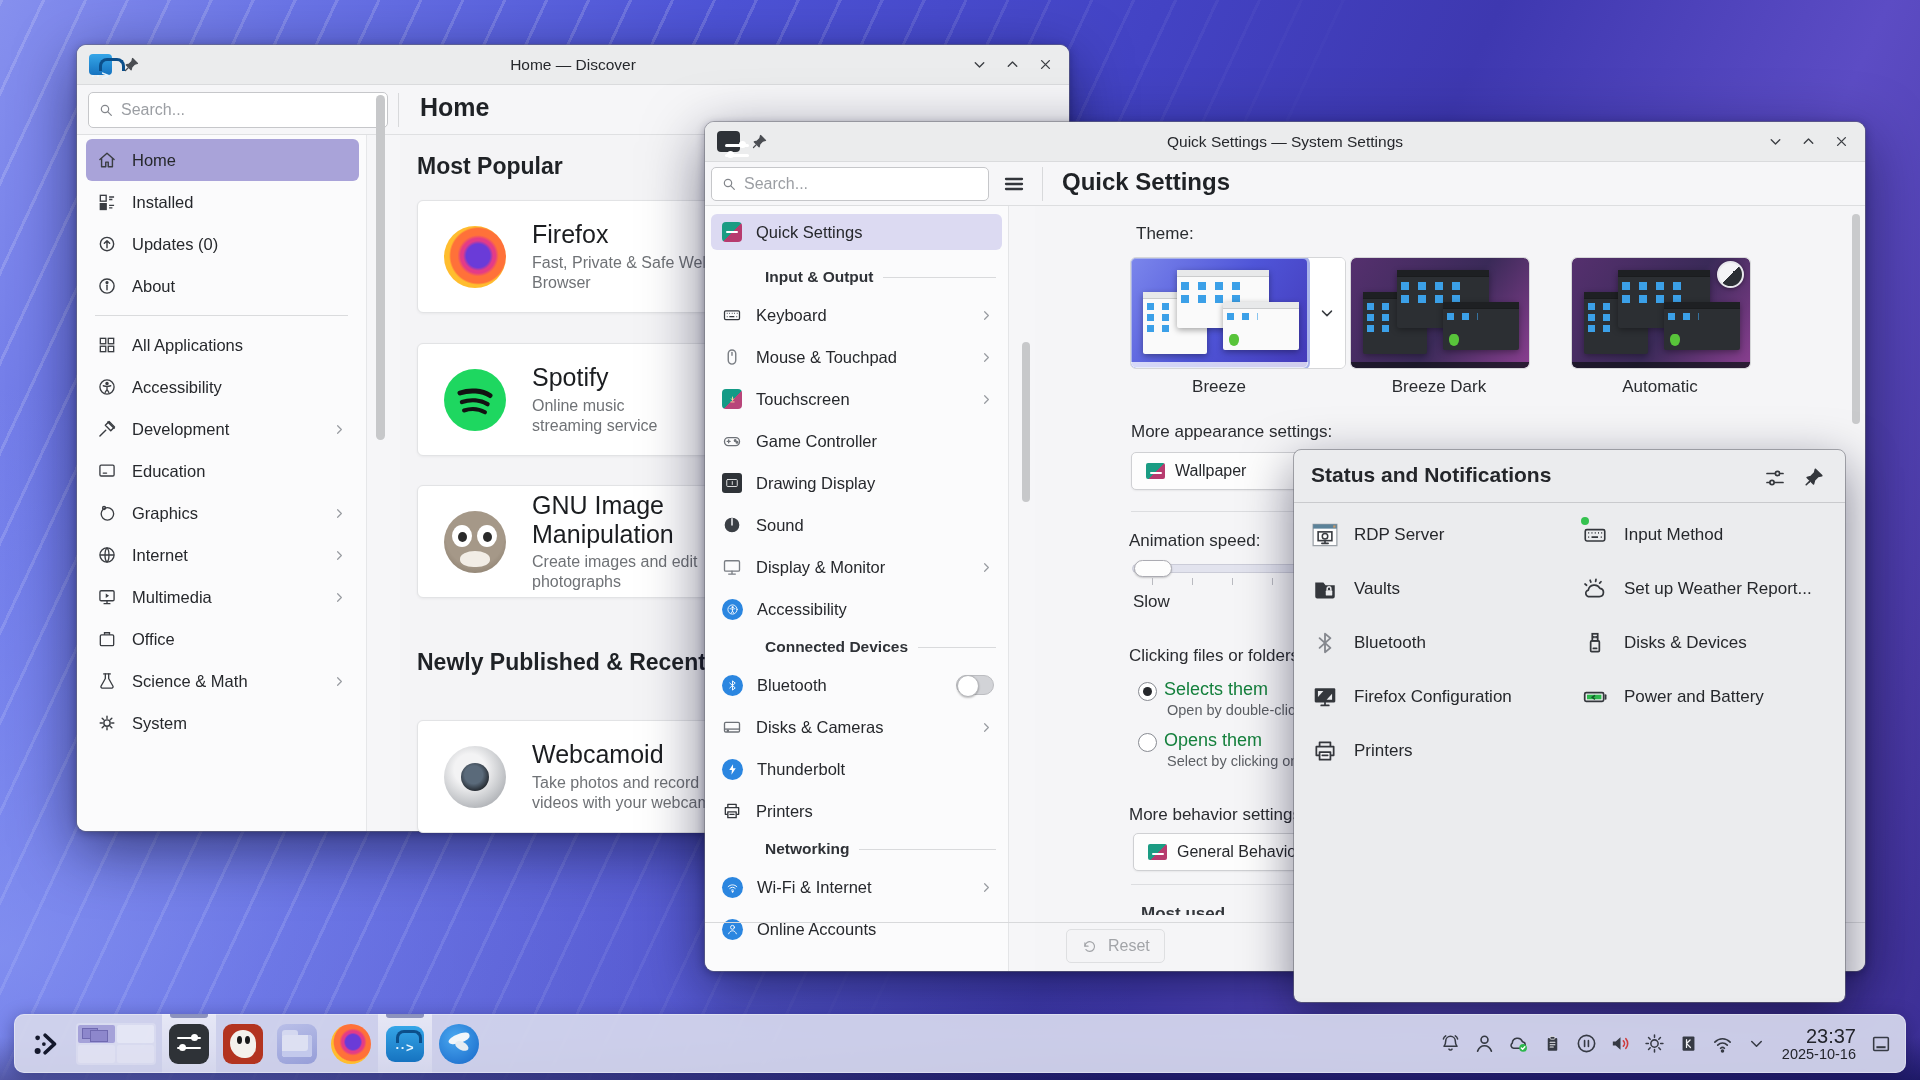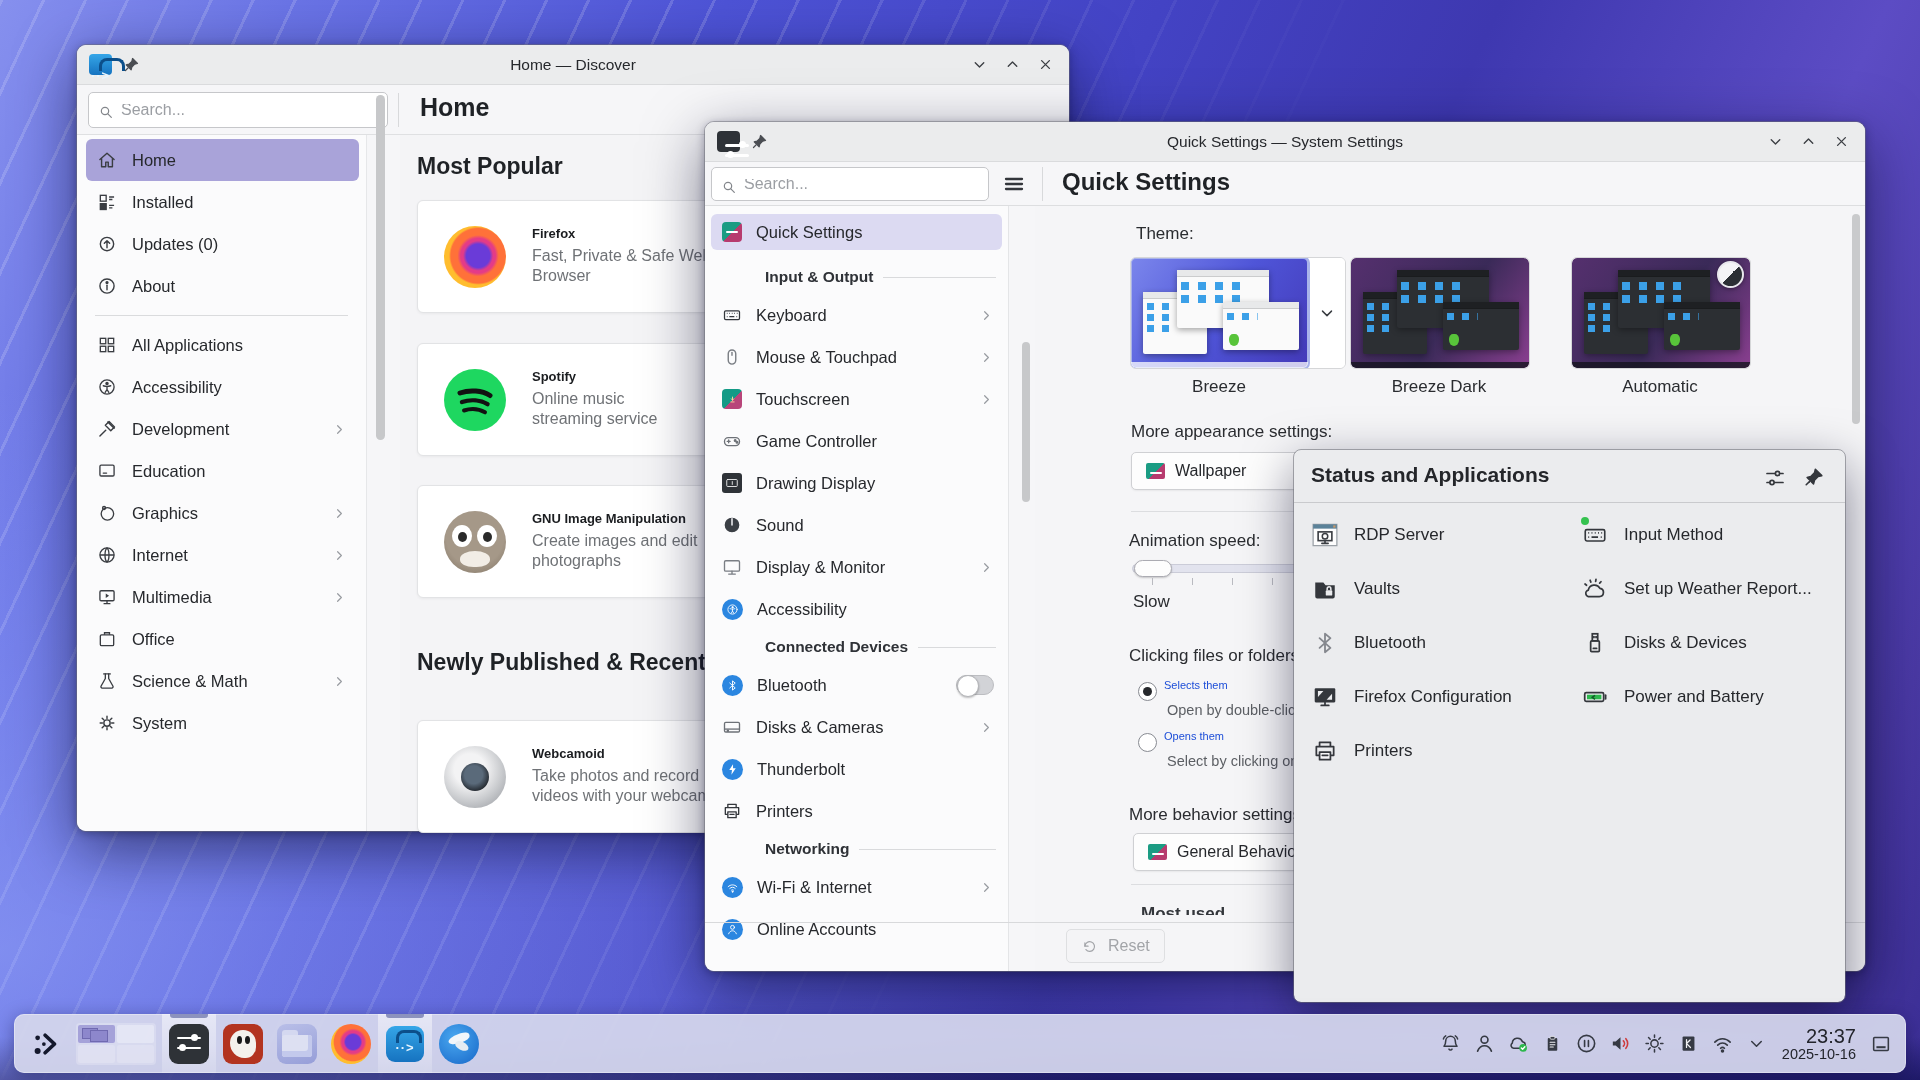--- a/index.html
+++ b/index.html
@@ -22,21 +22,21 @@
   .tbar { position:absolute; left:0; top:0; right:0; height:40px; background:#ebeced;
     border-bottom:1px solid #dadbdd; border-radius:9px 9px 0 0; display:flex; align-items:center; padding:0 12px; }
   .tbar .ttl { position:absolute; left:120px; right:120px; text-align:center; font-size:15.5px; color:#26282c; }
   .appicon { width:23px; height:21px; border-radius:4px; position:relative; flex:none; }
   .pinbtn { margin-left:11px; color:#4a4d52; display:flex; }
   .wbtns { margin-left:auto; display:flex; gap:9px; color:#3c3f44; position:relative; z-index:2;}
   .wbtn { width:24px; height:24px; display:flex; align-items:center; justify-content:center; }
   .wbtn svg { width:17px; height:17px; }
 
   .searchbox { position:absolute; background:#fff; border:1px solid #c6c7ca; border-radius:5px;
-    display:flex; padding:11px 9px; gap:7px; color:#83868b; }
+    display:flex; align-items:center; padding:11px 9px; gap:7px; color:#83868b; }
   .searchbox input { border:none; outline:none; background:transparent; font-size:16px; width:100%;
     font-family:inherit; color:#26282c; }
   .searchbox input::placeholder { color:#9b9ea3; }
 
   
   #discover { left:77px; top:45px; width:992px; height:786px; }
   #d-head { position:absolute; top:40px; left:0; right:0; height:50px; border-bottom:1px solid #dfe0e2; }
   #d-search { left:11px; top:7px; width:300px; height:36px; }
   #d-hsep { position:absolute; left:321px; top:8px; width:1px; height:34px; background:#d8d9db; }
   #d-title { position:absolute; left:343px; top:8px; font-size:25px; font-weight:600; color:#1f2226; }
@@ -48,21 +48,21 @@
   .nrow .ic { color:#3a3d42; }
   .nrow .chev { margin-left:auto; color:#989ba0; width:15px; height:15px; }
   .nsep { height:1px; background:#dadbdd; margin:8px 18px; }
   #d-scroll { position:absolute; left:299px; top:50px; width:9px; height:345px; background:#c7c8ca; border-radius:5px; }
   #d-main { position:absolute; left:323px; top:90px; right:0; bottom:0; background:#f4f4f6; border-radius:0 0 9px 0; }
   .sechead { position:absolute; left:17px; font-size:23px; font-weight:600; color:#1f2226; white-space:nowrap; }
   .appcard { position:absolute; left:17px; width:560px; height:113px; background:#fff; border:1px solid #e2e3e5;
     border-radius:6px; display:flex; align-items:center; padding:0 26px; gap:26px; box-shadow:0 1px 3px rgba(0,0,0,.05); }
   .appcard .alogo { width:62px; height:62px; flex:none; position:relative; }
   .appcard .atxt { width:215px; }
-  .appcard .aname { font-size:13px; font-weight:700; color:#1b1d20; line-height:1.15; margin-bottom:4px; }
+  .appcard .aname { font-size:25px; font-weight:400; color:#1b1d20; line-height:1.15; margin-bottom:4px; }
   .appcard .adesc { font-size:16px; color:#6f7276; line-height:1.25; }
 
   .logo-firefox { border-radius:50%;
     background: radial-gradient(circle at 55% 48%, #6a3bd8 0 25%, #e43b87 32% 37%, #ff7139 44% 58%, #ffbd2e 62% 72%, #ff9a2e 78%); }
   .logo-spotify { border-radius:50%; background:#1ed760; }
   .logo-spotify svg { position:absolute; inset:0; width:100%; height:100%; }
   .logo-gimp { border-radius:50%; background:radial-gradient(circle at 50% 42%,#a59888 0 60%,#7d7060 100%); }
   .logo-gimp .eye { position:absolute; top:14px; width:20px; height:22px; background:#fff; border-radius:50%; }
   .logo-gimp .eye::after { content:""; position:absolute; left:6px; top:7px; width:9px; height:10px; background:#2a2a2a; border-radius:50%; }
   .logo-gimp .snout { position:absolute; left:16px; bottom:6px; width:30px; height:16px; background:#f2ede6; border-radius:50% 50% 45% 45%; }
@@ -125,21 +125,21 @@
     background:linear-gradient(135deg,#f4f4f6 0 50%,#2b2f34 50%); box-shadow:0 1px 4px rgba(0,0,0,.4); z-index:3; }
   .tlabel { position:absolute; top:255px; font-size:17px; color:#2a2c30; text-align:center; width:178px; }
   .btn { position:absolute; background:#fdfdfd; border:1px solid #cfd0d3; border-radius:5px; display:flex;
     align-items:center; gap:10px; padding:0 14px; font-size:16px; color:#26282c; height:38px; box-shadow:0 1px 2px rgba(0,0,0,.06); }
   .hrline { position:absolute; height:1px; background:#dcdde0; }
   .slider-track { position:absolute; width:520px; height:9px; background:#e2e3ee; border:1px solid #cbccd8; border-radius:5px; }
   .slider-handle { position:absolute; width:38px; height:17px; background:#fdfdfd; border:1px solid #ababb2; border-radius:9px; box-shadow:0 1px 2px rgba(0,0,0,.2); }
   .tick { position:absolute; width:1px; height:7px; background:#b9bac0; }
   .radio { position:absolute; width:19px; height:19px; border-radius:50%; background:#fff; border:1px solid #888b92; }
   .radio.on::after { content:""; position:absolute; left:4px; top:4px; width:9px; height:9px; border-radius:50%; background:#26282c; }
-  .rlabel { position:absolute; font-size:11px; color:#1d4ed8; white-space:nowrap; }
+  .rlabel { position:absolute; font-size:18px; color:#15803d; white-space:nowrap; }
   .rsub { position:absolute; font-size:14.5px; color:#5c5f64; white-space:nowrap; }
   #clipheading { position:absolute; left:436px; top:782px; height:11px; overflow:hidden; font-size:17px; font-weight:600; color:#33363b; }
   #s-footer-line { position:absolute; left:0; top:800px; right:0; height:1px; background:#d8d9db; }
   #resetbtn { left:361px; top:807px; height:34px; color:#a2a4a8; background:#f4f4f6; border-color:#dedfe1; box-shadow:none; font-size:16px; }
 
   
   #popup { position:absolute; left:1294px; top:450px; width:551px; height:552px; background:#ebecee;
     border-radius:7px; z-index:3; outline:1px solid rgba(105,107,115,.55);
     box-shadow:0 16px 50px rgba(8,8,40,.5); }
   #p-title { position:absolute; left:17px; top:13px; font-size:21px; font-weight:600; color:#24262a; }
@@ -996,21 +996,21 @@
     <div class="btn" id="resetbtn">
       <svg class="ic" style="width:17px;height:17px;color:#a2a4a8">
           <use href="#i-reset"></use>
         </svg>
       <span>Reset</span>
     </div>
     <div id="s-scroll2"></div>
   </div>
 
   <div id="popup">
-    <div id="p-title">Status and Applications</div>
+    <div id="p-title">Status and Notifications</div>
     <svg id="p-cfg">
         <use href="#i-filt"></use>
       </svg>
     <svg id="p-pin">
         <use href="#i-pin"></use>
       </svg>
     <div id="p-sep"></div>
 
     <div class="prow" style="left:16px; top:65px">
       <span class="picon">

